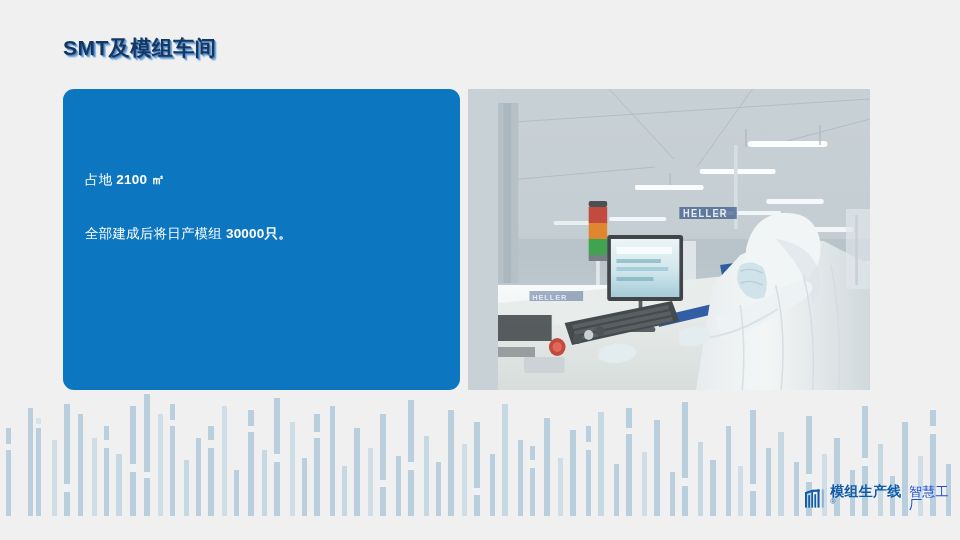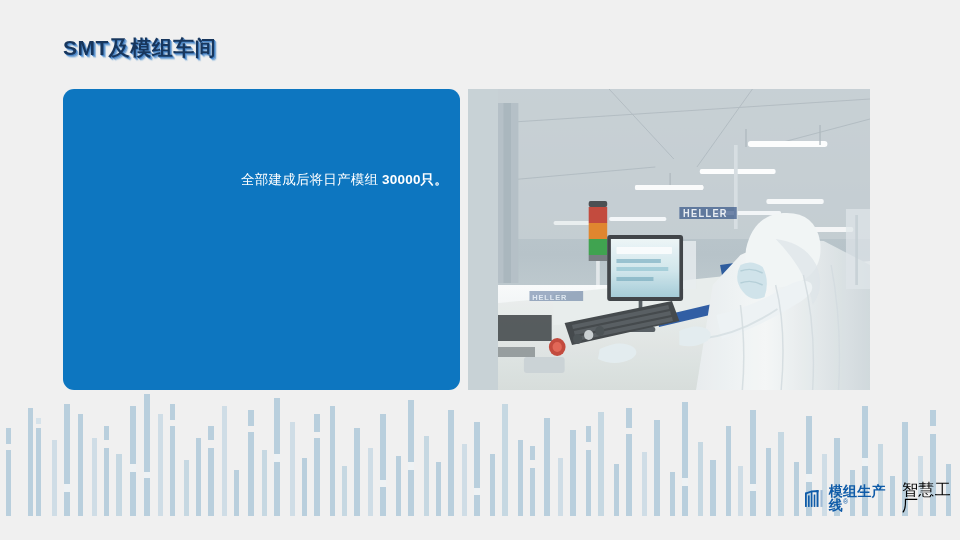--- a/index.html
+++ b/index.html
@@ -63,21 +63,21 @@
   }
 
   .info-line {
     color: #ffffff;
     font-size: 13.5px;
     line-height: 1.35;
     margin-bottom: 36px;
     white-space: nowrap;
     letter-spacing: 0.2px;
   }
-  .info-line:last-child { margin-bottom: 7px; text-align: right; }
+  .info-line:last-child { margin-bottom: 7px; }
 
   .info-line b { font-weight: bold; }
 
   
   .photo {
     position: absolute;
     left: 468px;
     top: 89px;
     width: 402px;
     height: 301px;
@@ -119,36 +119,39 @@
     letter-spacing: 0.3px;
     line-height: 1;
   }
   .logo-sup {
     font-size: 7px;
     vertical-align: super;
     color: #0f5ba8;
     font-weight: normal;
   }
   .logo-text-sub {
-    font-size: 16px;
-    color: #000000;
+    font-size: 13px;
+    color: #1d4ed8;
     letter-spacing: 0.3px;
     line-height: 1;
   }
 </style>
 </head>
 <body>
 
 <div class="slide">
 
   <div class="slide-title">SMT及模组车间</div>
 
   <div class="info-card">
     <div class="info-lines">
 
+      <div class="info-line">
+        <span>占地 </span><b>2100 ㎡</b>
+      </div>
 
 
       <div class="info-line">
         <span>全部建成后将日产模组 </span><b>30000只。</b>
       </div>
 
     </div>
   </div>
 
   <div class="photo">

